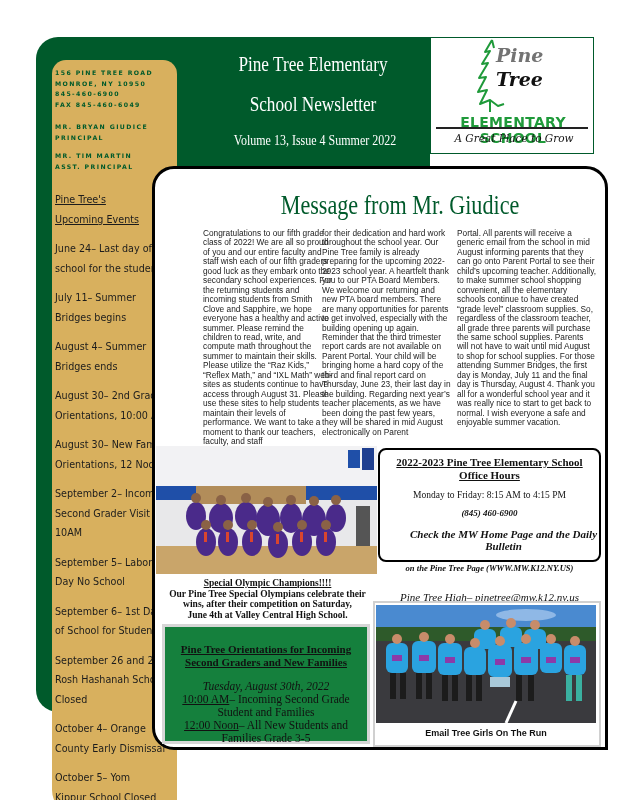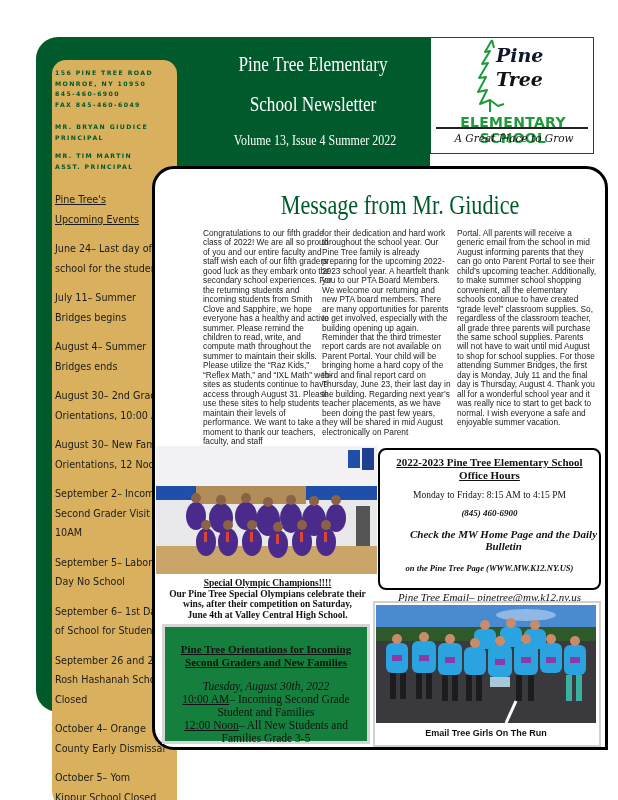--- a/index.html
+++ b/index.html
@@ -18,21 +18,21 @@
   .events { position:absolute; left:55px; top:190px; width:128px; font-family:"DejaVu Sans", sans-serif; font-size:9.6px; color:#1c1c1c; line-height:19.5px; }
   .events .head { text-decoration:underline; }
   .events .ev { margin-top:10px; }
 
   
   .mast-title { position:absolute; left:202px; top:44px; width:222px; text-align:center; color:#ffffff; font-family:"Liberation Serif", serif; font-size:21px; line-height:40px; transform:scaleX(0.82); transform-origin:center; }
   .mast-vol { position:absolute; left:196px; top:132px; width:238px; text-align:center; color:#ffffff; font-family:"Liberation Serif", serif; font-size:15px; transform:scaleX(0.8); transform-origin:center; }
 
   .logo-box { position:absolute; left:430px; top:37px; width:164px; height:117px; background:#ffffff; border:1.5px solid #005a2b; box-sizing:border-box; }
   .logo-tree { position:absolute; left:476px; top:38px; }
-  .logo-pine { position:absolute; left:496px; top:44px; font-family:"DejaVu Serif", serif; font-style:italic; font-weight:bold; font-size:19px; color:#0f172a; }
+  .logo-pine { position:absolute; left:496px; top:44px; font-family:"DejaVu Serif", serif; font-style:italic; font-weight:bold; font-size:19px; color:#737373; }
   .logo-tree-word { position:absolute; left:496px; top:68px; font-family:"DejaVu Serif", serif; font-style:italic; font-weight:bold; font-size:19px; color:#111; }
   .logo-school { position:absolute; left:438px; top:114px; width:150px; text-align:center; font-family:"DejaVu Sans", sans-serif; font-weight:bold; font-size:14px; color:#1f9a3a; letter-spacing:0.3px; }
   .logo-rule { position:absolute; left:436px; top:127px; width:152px; height:2px; background:#222; }
   .logo-tag { position:absolute; left:436px; top:132px; width:156px; text-align:center; font-family:"DejaVu Serif", serif; font-style:italic; font-size:10.5px; color:#111; }
 
   
   .frame { position:absolute; left:152px; top:166px; width:456px; height:584px; background:#ffffff; border:3px solid #000; border-radius:22px 22px 0 22px; box-sizing:border-box; }
 
   .msg-title { position:absolute; left:195px; top:190px; width:410px; text-align:center; color:#005a2b; font-family:"Liberation Serif", serif; font-size:27px; transform:scaleX(0.82); transform-origin:center; }
 
@@ -40,21 +40,21 @@
   .col1 { left:203px; }
   .col2 { left:322px; }
   .col3 { left:457px; width:140px; }
 
   
   .photo1 { position:absolute; left:156px; top:446px; width:221px; height:128px; overflow:hidden; }
   .p1-cap { position:absolute; left:156px; top:578px; width:223px; text-align:center; font-family:"Liberation Serif", serif; font-weight:bold; font-size:9.5px; line-height:10.5px; color:#111; }
   .p1-cap .t { text-decoration:underline; }
 
   
-  .hours { position:absolute; left:378px; top:448px; width:223px; height:142px; border:2.5px solid #000; border-radius:8px; box-sizing:border-box; background:#fff; text-align:center; font-family:"Liberation Serif", serif; color:#111; }
+  .hours { position:absolute; left:378px; top:448px; width:223px; height:114px; border:2.5px solid #000; border-radius:8px; box-sizing:border-box; background:#fff; text-align:center; font-family:"Liberation Serif", serif; color:#111; }
   .hours .h1 { font-weight:bold; text-decoration:underline; font-size:11px; line-height:12.5px; margin-top:6px; }
   .hours .h2 { font-size:9.5px; margin-top:9px; }
   .hours .h3 { font-weight:bold; font-style:italic; font-size:9px; margin-top:8px; }
   .hours .h4 { font-weight:bold; font-style:italic; font-size:11px; margin-top:10px;padding-left:28px; }
   .hours .h5 { font-weight:bold; font-style:italic; font-size:8.6px; margin-top:11px; }
   .hours .h6 { font-style:italic; text-decoration:underline; font-size:11px; margin-top:18px; }
 
   
   .orient { position:absolute; left:162px; top:624px; width:208px; height:120px; border:3px solid #d6d6d6; box-sizing:border-box; background:#15803d; text-align:center; font-family:"Liberation Serif", serif; color:#111; }
   .orient .o1 { font-weight:bold; text-decoration:underline; font-size:11px; line-height:12.5px; margin-top:16px; }
@@ -222,21 +222,21 @@
 
 <div class="hours">
   <div class="h1">
     <div>2022-2023 Pine Tree Elementary School</div>
     <div>Office Hours</div>
   </div>
   <div class="h2">Monday to Friday: 8:15 AM to 4:15 PM</div>
   <div class="h3">(845) 460-6900</div>
   <div class="h4">Check the MW Home Page  and the Daily Bulletin</div>
   <div class="h5">on the Pine Tree Page (WWW.MW.K12.NY.US)</div>
-  <div class="h6">Pine Tree Email– pinetree@mw.k12.ny.us</div>
+  <div class="h6">Pine Tree High– pinetree@mw.k12.ny.us</div>
 </div>
 
 <div class="orient">
   <div class="o1">
     <div>Pine Tree Orientations for Incoming</div>
     <div>Second Graders and New Families</div>
   </div>
   <div class="o2">Tuesday, August 30th, 2022</div>
   <div class="o3"><u>10:00 AM</u><span>– Incoming Second Grade Student and Families</span></div>
   <div class="o3"><u>12:00 Noon</u><span>– All New Students and Families Grade 3-5</span></div>

